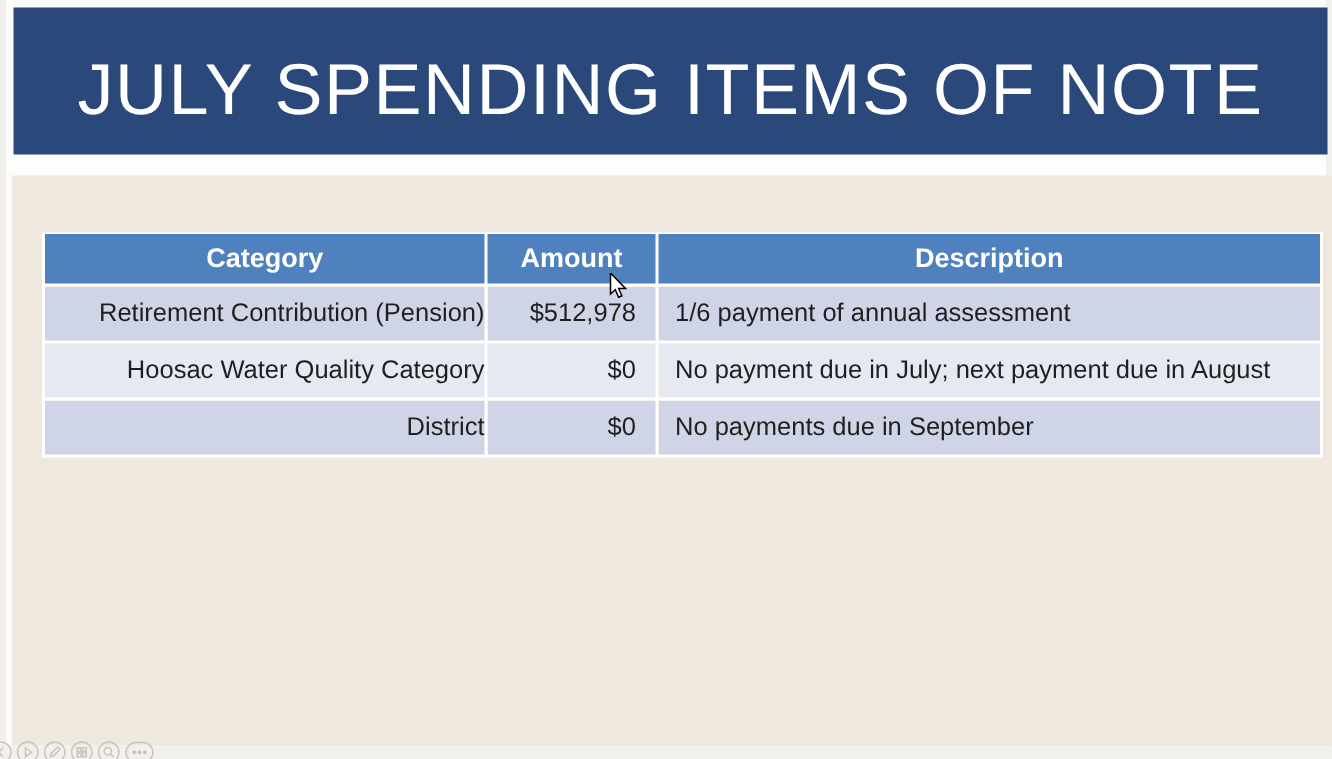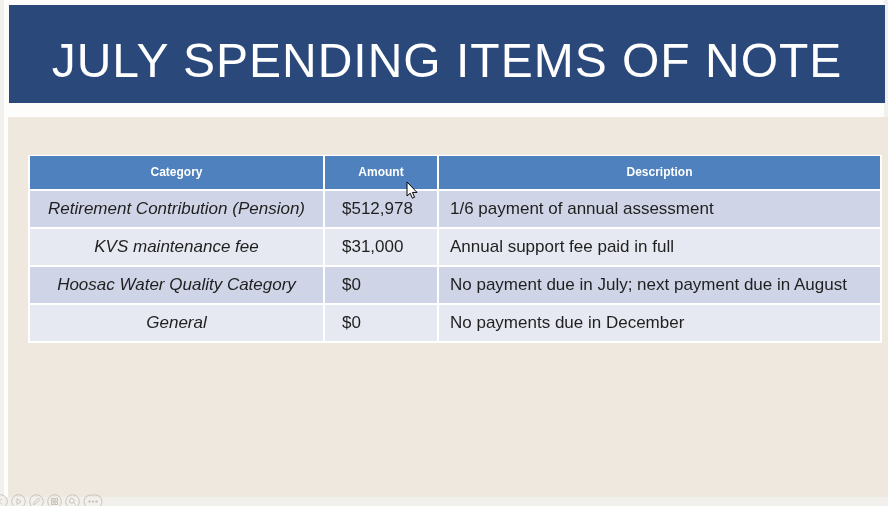--- a/index.html
+++ b/index.html
@@ -40,31 +40,31 @@
     background:var(--slide-content-bg);
   }
   table.note-table{
     position:absolute;left:24px;top:155px;width:852px;
     border-collapse:collapse;table-layout:fixed;
     font-size:17px;color:var(--body-text);
   }
   .note-table th{
     background:var(--table-header-bg);
     color:var(--header-text);
-    font-size:12px;font-weight:700;text-align:center;
+    font-size:18px;font-weight:700;text-align:center;
     height:34px;border:2px solid #FFFFFF;border-top-width:1px;
   }
   .note-table td{
     height:38px;border:2px solid #FFFFFF;
     vertical-align:middle;overflow:hidden;white-space:nowrap;
   }
   .note-table tr:nth-child(odd) td{background:var(--row-dark);}
   .note-table tr:nth-child(even) td{background:var(--row-light);}
-  .cell-category{padding-left:0;text-align:center;font-style:italic;}
-  .cell-amount{padding-right:13px;text-align:left;padding-left:17px;}
+  .cell-category{padding-left:0;text-align:right;}
+  .cell-amount{padding-right:13px;text-align:right;padding-left:17px;}
   .cell-description{padding-left:11px;text-align:left;margin-top:14px;}
   .controls{
     position:absolute;left:-7px;bottom:-3px;height:16px;
     display:flex;align-items:center;gap:3px;
   }
   .controls svg{display:block;}
   .cursor{
     position:absolute;left:406px;top:182px;width:12px;height:18px;
     pointer-events:none;
   }
@@ -91,33 +91,28 @@
         <th>Description</th>
       </tr>
     </thead>
     <tbody>
       <tr>
         <td class="cell-category">Retirement Contribution (Pension)</td>
         <td class="cell-amount">$512,978</td>
         <td class="cell-description">1/6 payment of annual assessment</td>
       </tr>
       <tr>
-        <td class="cell-category">KVS maintenance fee</td>
-        <td class="cell-amount">$31,000</td>
-        <td class="cell-description">Annual support fee paid in full</td>
-      </tr>
-      <tr>
         <td class="cell-category">Hoosac Water Quality Category</td>
         <td class="cell-amount">$0</td>
         <td class="cell-description">No payment due in July; next payment due in August</td>
       </tr>
       <tr>
-        <td class="cell-category">General</td>
+        <td class="cell-category">District</td>
         <td class="cell-amount">$0</td>
-        <td class="cell-description">No payments due in December</td>
+        <td class="cell-description">No payments due in September</td>
       </tr>
     </tbody>
   </table>
 </div>
 
 <div class="controls">
   <span>
     <svg width="15" height="15" viewBox="0 0 15 15" fill="none" stroke="#C9C4BA" stroke-width="1">
       <circle cx="7.5" cy="7.5" r="6.8"></circle>
         <path d="M9 4.5 L6 7.5 L9 10.5"></path>

